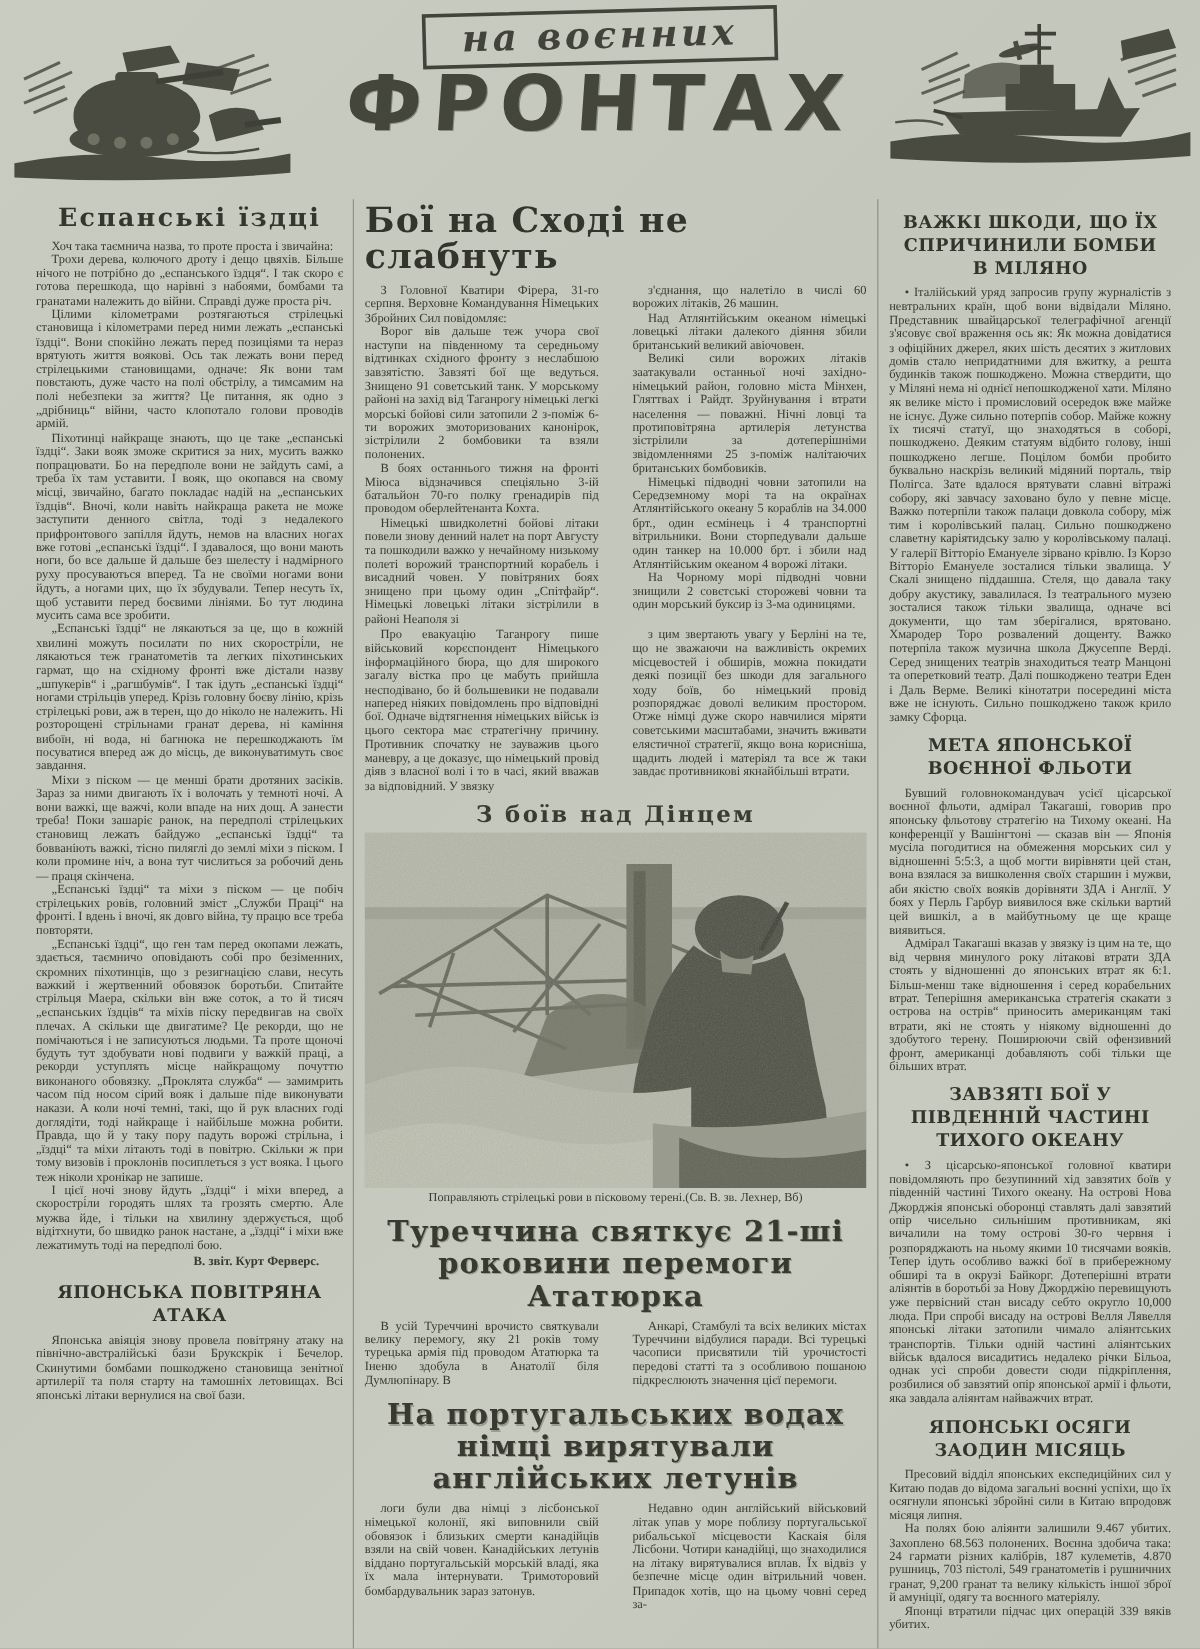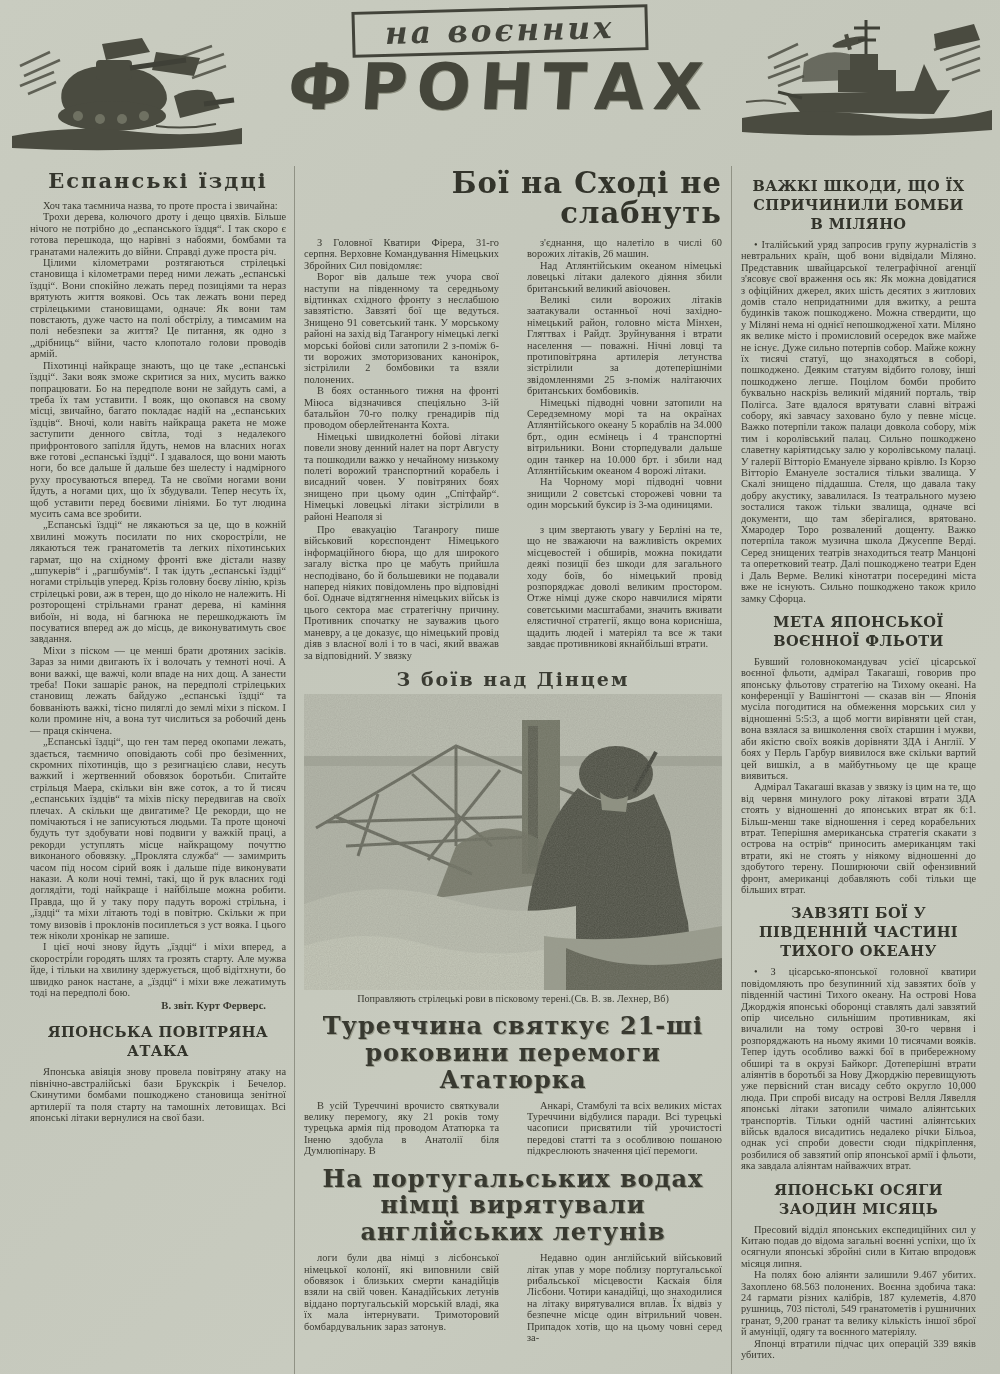--- a/index.html
+++ b/index.html
@@ -35,21 +35,21 @@
   .col-right{width:268px;padding:2px 24px 0 9px;}
   
   .para{font-size:10.4px;line-height:11.4px;text-align:justify;text-indent:13px;margin:0;}
   .body-text{margin-bottom:2px;}
   .h-left{
     font-family:"DejaVu Serif", serif;font-weight:bold;font-size:21px;color:#35362d;
     text-align:center;margin:0 0 7px;letter-spacing:2px;
   }
   .h-east{
     font-family:"DejaVu Serif", serif;font-weight:bold;font-size:29px;color:#33342b;
-    text-align:right;margin:2px 0 8px;letter-spacing:1px;line-height:1.05;
+    text-align:left;margin:2px 0 8px;letter-spacing:1px;line-height:1.05;
   }
   .h-taganrog{
     font-family:"DejaVu Serif", serif;font-weight:bold;font-size:30px;color:#3a3b32;
     text-align:center;margin:9px 0 6px;letter-spacing:2px;line-height:1.05;
     text-shadow:1px 1px 0 #9a9c8d;
   }
   .h-dinets{
     font-family:"DejaVu Serif", serif;font-weight:bold;font-size:19px;color:#3a3b32;
     text-align:center;margin:7px 0 4px;letter-spacing:2px;
   }
@@ -155,22 +155,23 @@
 
     <section class="col col-left">
       <h2 class="h-left">Еспанські їздці</h2>
       <div class="body-text">
           <p class="para">Хоч така таємнича назва, то проте проста і звичайна:</p>
           <p class="para">Трохи дерева, колючого дроту і дещо цвяхів. Більше нічого не потрібно до „еспанського їздця“. І так скоро є готова перешкода, що нарівні з набоями, бомбами та гранатами належить до війни. Справді дуже проста річ.</p>
           <p class="para">Цілими кілометрами розтягаються стрілецькі становища і кілометрами перед ними лежать „еспанські їздці“. Вони спокійно лежать перед позиціями та нераз врятують життя воякові. Ось так лежать вони перед стрілецькими становищами, одначе: Як вони там повстають, дуже часто на полі обстрілу, а тимсамим на полі небезпеки за життя? Це питання, як одно з „дрібниць“ війни, часто клопотало голови проводів армій.</p>
           <p class="para">Піхотинці найкраще знають, що це таке „еспанські їздці“. Заки вояк зможе скритися за них, мусить важко попрацювати. Бо на передполе вони не зайдуть самі, а треба їх там уставити. І вояк, що окопався на свому місці, звичайно, багато покладає надій на „еспанських їздців“. Вночі, коли навіть найкраща ракета не може заступити денного світла, тоді з недалекого прифронтового запілля йдуть, немов на власних ногах вже готові „еспанські їздці“. І здавалося, що вони мають ноги, бо все дальше й дальше без шелесту і надмірного руху просуваються вперед. Та не своїми ногами вони йдуть, а ногами цих, що їх збудували. Тепер несуть їх, щоб уставити перед боєвими лініями. Бо тут людина мусить сама все зробити.</p>
           <p class="para">„Еспанські їздці“ не лякаються за це, що в кожній хвилині можуть посилати по них скорострі́ли, не лякаються теж гранатометів та легких піхотинських гармат, що на східному фронті вже дістали назву „шпукерів“ і „рагшбумів“. І так ідуть „еспанські їздці“ ногами стрільців уперед. Крізь головну боєву лінію, крізь стрілецькі рови, аж в терен, що до ніколо не належить. Ні розторощені стрільнами гранат дерева, ні каміння вибоїн, ні вода, ні багнюка не перешкоджають їм посуватися вперед аж до місць, де виконуватимуть своє завдання.</p>
           <p class="para">Міхи з піском — це менші брати дротяних засіків. Зараз за ними двигають їх і волочать у темноті ночі. А вони важкі, ще важчі, коли впаде на них дощ. А занести треба! Поки зашаріє ранок, на передполі стрілецьких становищ лежать байдужо „еспанські їздці“ та бовваніють важкі, тісно пиляглі до землі міхи з піском. І коли промине ніч, а вона тут числиться за робочий день — праця скінчена.</p>
+          <p class="para">„Еспанські їздці“ та міхи з піском — це побіч стрілецьких ровів, головний зміст „Служби Праці“ на фронті. І вдень і вночі, як довго війна, ту працю все треба повторяти.</p>
           <p class="para">„Еспанські їздці“, що ген там перед окопами лежать, здається, таємничо оповідають собі про безіменних, скромних піхотинців, що з резигнацією слави, несуть важкий і жертвенний обовязок боротьби. Спитайте стрільця Маера, скільки він вже соток, а то й тисяч „еспанських їздців“ та міхів піску передвигав на своїх плечах. А скільки ще двигатиме? Це рекорди, що не помічаються і не записуються людьми. Та проте щоночі будуть тут здобувати нові подвиги у важкій праці, а рекорди уступлять місце найкращому почуттю виконаного обовязку. „Проклята служба“ — замимрить часом під носом сірий вояк і дальше піде виконувати накази. А коли ночі темні, такі, що й рук власних годі доглядіти, тоді найкраще і найбільше можна робити. Правда, що й у таку пору падуть ворожі стрільна, і „їздці“ та міхи літають тоді в повітрю. Скільки ж при тому визовів і проклонів посиплеться з уст вояка. І цього теж ніколи хронікар не запише.</p>
-          <p class="para">І цієї ночі знову йдуть „їздці“ і міхи вперед, а скорострі́ли городять шлях та грозять старту. Але мужва йде, і тільки на хвилину здержується, щоб відітхнути, бо швидко ранок настане, а „їздці“ і міхи вже лежатимуть тоді на передполі бою.</p>
+          <p class="para">І цієї ночі знову йдуть „їздці“ і міхи вперед, а скорострі́ли городять шлях та грозять смертю. Але мужва йде, і тільки на хвилину здержується, щоб відітхнути, бо швидко ранок настане, а „їздці“ і міхи вже лежатимуть тоді на передполі бою.</p>
         </div>
       <div class="byline">В. звіт. Курт Ферверс.</div>
       <h3 class="rc-head">ЯПОНСЬКА ПОВІТРЯНА АТАКА</h3>
       <div class="body-text">
           <p class="para">Японська авіяція знову провела повітряну атаку на північно-австралійські бази Брукскрік і Бечелор. Скинутими бомбами пошкоджено становища зенітної артилерії та поля старту на тамошніх летовищах. Всі японські літаки вернулися на свої бази.</p>
         </div>
     </section>
 
     <section class="col col-center">
       <h1 class="h-east">Бої на Сході не слабнуть</h1>

